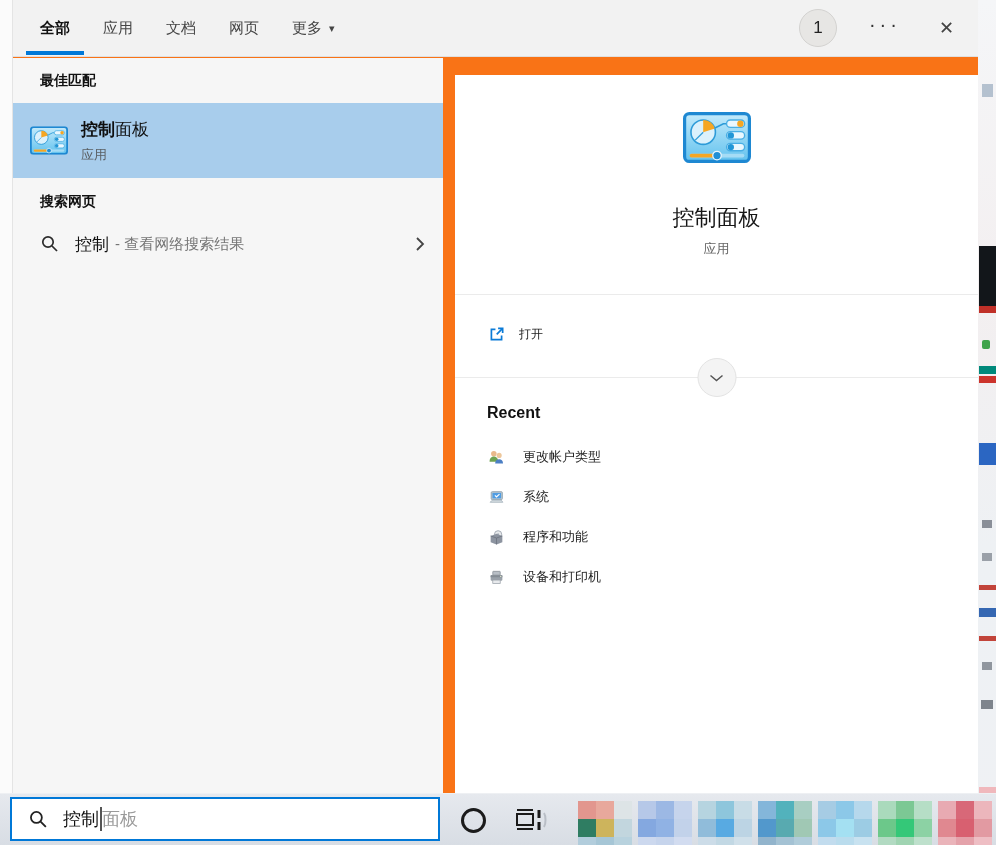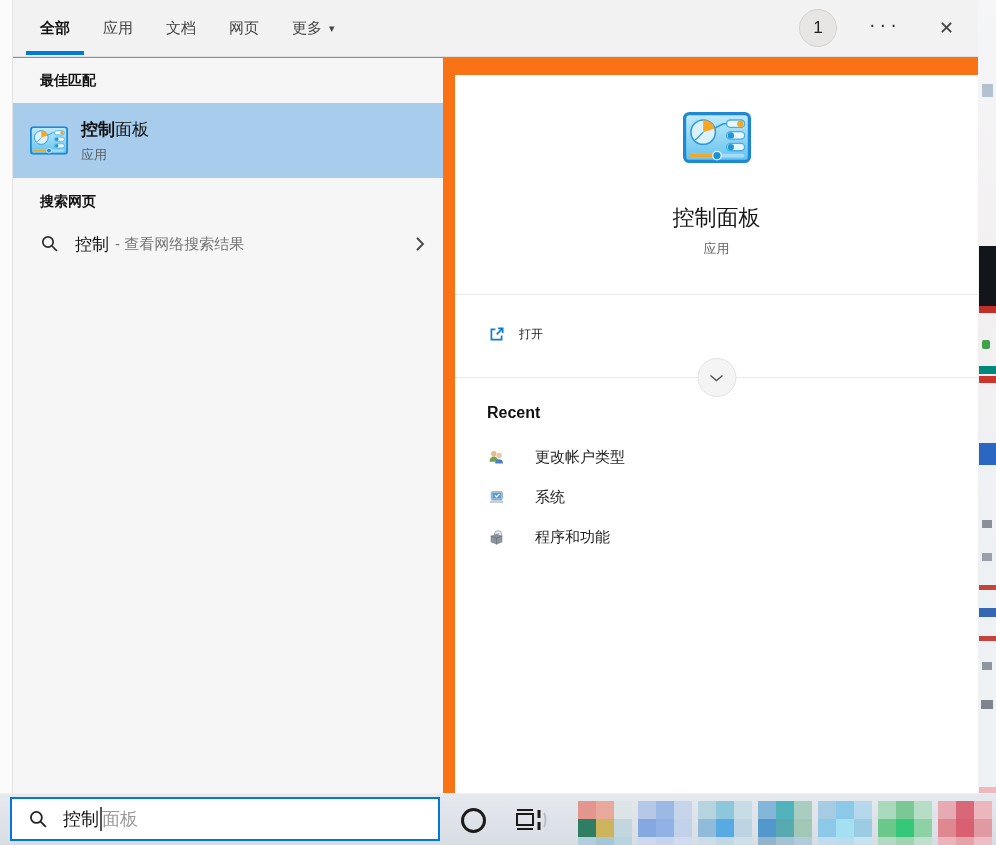--- a/index.html
+++ b/index.html
@@ -69,21 +69,21 @@
   #open-row span { margin-left:14px; font-size:12px; color:#1b1b1b; }
   #collapse-btn { position:absolute; top:283px; left:50%; transform:translateX(-50%);
     width:39px; height:39px; border-radius:50%; background:#f4f4f4;
     border:1px solid #e3e3e3; display:flex; align-items:center; justify-content:center;
     cursor:pointer; }
   #recent-header { position:absolute; top:329px; left:32px; font-size:16px;
     font-weight:700; color:#111; }
   #recent-list { position:absolute; top:362px; left:0; right:0; }
   .recent-row { height:40px; display:flex; align-items:center; cursor:pointer; }
   .recent-row svg { margin-left:33px; width:17px; height:17px; flex:0 0 auto; }
-  .recent-row span { margin-left:30px; font-size:15px; color:#1f1f1f; }
+  .recent-row span { margin-left:18px; font-size:13px; color:#1f1f1f; }
   
   #right-strip { position:absolute; left:978px; top:0; width:18px; height:845px;
     background:linear-gradient(180deg,#f5f6f8 0%,#f3eff0 35%,#eef1f4 65%,#eff1f4 100%); }
   .sliver { position:absolute; left:1px; width:17px; }
   .s-icon  { top:84px;  height:13px; width:11px; left:4px; background:#9fb0c2; opacity:.75; }
   .s-black { top:246px; height:60px; background:#12161a; }
   .s-red1  { top:306px; height:7px;  background:#c03028; }
   .s-green { top:340px; height:9px;  width:8px; left:4px; background:#3fa34b; border-radius:2px; }
   .s-teal  { top:366px; height:8px;  background:#00897b; }
   .s-red2  { top:376px; height:7px;  background:#cc342c; }
@@ -251,20 +251,30 @@
       <div class="recent-row">
         <svg viewBox="0 0 16 16">
           <circle cx="9.5" cy="5" r="3.4" fill="#e8eaec" stroke="#9aa2ac" stroke-width=".8"></circle>
           <circle cx="9.5" cy="5" r="1" fill="#aab2bc"></circle>
           <path d="M2.5 6.5l5.5-2 5.5 2v6l-5.5 2-5.5-2z" fill="#8d94a0"></path>
           <path d="M2.5 6.5l5.5 2 5.5-2" fill="none" stroke="#6d7480" stroke-width=".8"></path>
           <path d="M8 8.5v6" stroke="#6d7480" stroke-width=".8"></path>
         </svg>
         <span>程序和功能</span>
       </div>
+      <div class="recent-row">
+        <svg viewBox="0 0 16 16">
+          <rect x="4.5" y="2.2" width="7" height="3.6" rx=".5" fill="#b9bfc6" stroke="#858c94" stroke-width=".7"></rect>
+          <rect x="2.5" y="5.8" width="11" height="5.2" rx="1" fill="#9aa1a9"></rect>
+          <rect x="2.5" y="5.8" width="11" height="2" fill="#858c94"></rect>
+          <rect x="4.5" y="10.4" width="7" height="3.2" fill="#e8eaed" stroke="#9aa1a9" stroke-width=".7"></rect>
+          <circle cx="12" cy="7" r=".6" fill="#e8f0d0"></circle>
+        </svg>
+        <span>设备和打印机</span>
+      </div>
     </div>
   </div>
 </div>
 
 <div id="right-strip">
   <div class="sliver s-icon"></div>
   <div class="sliver s-black"></div>
   <div class="sliver s-red1"></div>
   <div class="sliver s-green"></div>
   <div class="sliver s-teal"></div>

